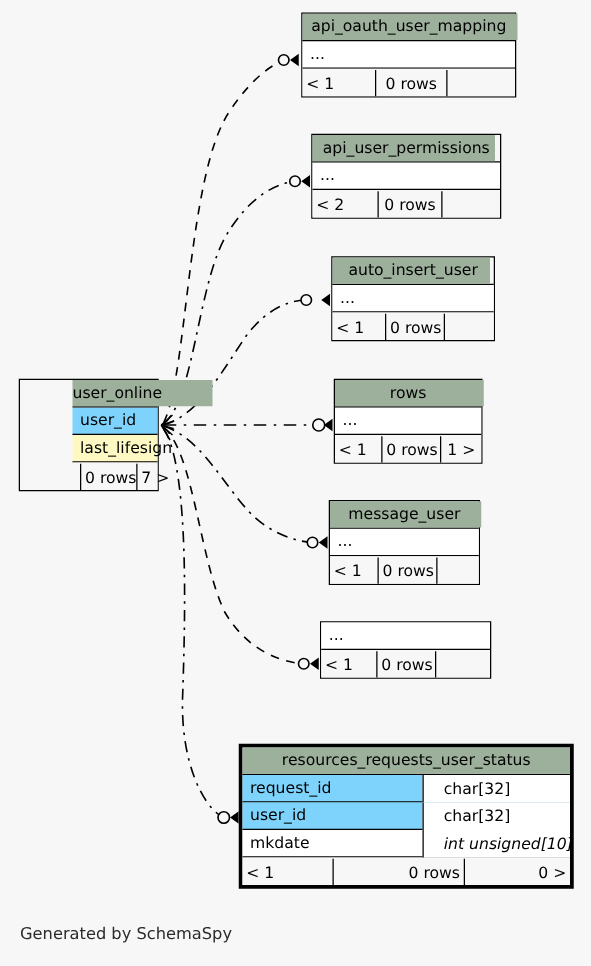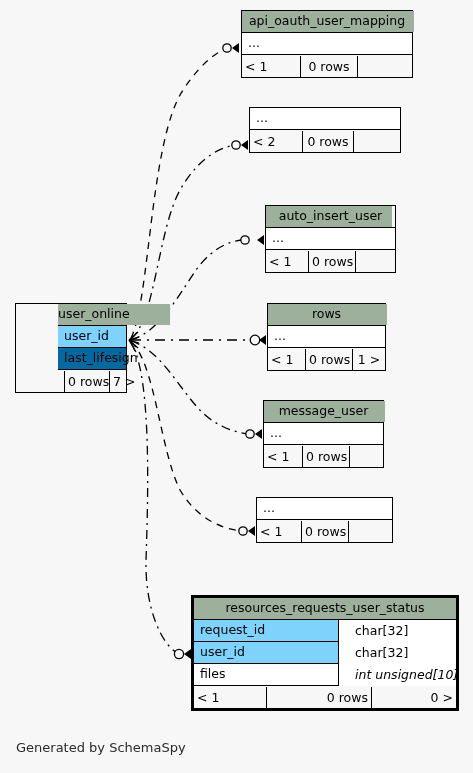--- a/index.html
+++ b/index.html
@@ -64,21 +64,21 @@
     width: 100%;
     text-align: center;
     overflow: visible;
   }
   .hdr.of { background: transparent; }
   .col {
     background: #ffffff;
     padding-left: 3px;
   }
   .col.pk { background: #7dd3fc; }
-  .col.idx { background: #0369a1; }
+  .col.idx { background: #fef9c3; }
   .col.plain { background: #ffffff; }
   .cellname {
     flex: 1 1 auto;
     padding-left: 3px;
     overflow: visible;
     white-space: nowrap;
   }
   .celltype {
     flex: 0 0 auto;
     box-sizing: border-box;
@@ -180,20 +180,24 @@
         <div class="row col plain">
           <span class="cellname">...</span>
         </div>
         <div class="row ftr last">
           <span class="fc l" style="width: 58px;">&lt; 1</span>
           <span class="fc c" style="width: 57px;">0 rows</span>
           <span class="fc c" style="width: 55px;"></span>
         </div>
       </div>
       <div class="tbl" style="left: 249px; top: 107px; width: 152px;">
+        <div class="row hdr of">
+          <span class="hdrfill" style="width: 146px;"></span>
+          <span class="hdrtext">api_user_permissions</span>
+        </div>
         <div class="row col plain">
           <span class="cellname">...</span>
         </div>
         <div class="row ftr last">
           <span class="fc l" style="width: 52px;">&lt; 2</span>
           <span class="fc c" style="width: 51px;">0 rows</span>
           <span class="fc c" style="width: 47px;"></span>
         </div>
       </div>
       <div class="tbl" style="left: 265px; top: 205px; width: 131px;">
@@ -272,21 +276,21 @@
         </div>
         <div class="row col pk">
           <span class="cellname">request_id</span>
           <span class="celltype" style="width: 118px;">char[32]</span>
         </div>
         <div class="row col pk">
           <span class="cellname">user_id</span>
           <span class="celltype" style="width: 118px;">char[32]</span>
         </div>
         <div class="row col plain">
-          <span class="cellname">files</span>
+          <span class="cellname">mkdate</span>
           <span class="celltype" style="width: 118px; font-style: italic;">int unsigned[10]</span>
         </div>
         <div class="row ftr last">
           <span class="fc l" style="width: 72px;">&lt; 1</span>
           <span class="fc r" style="width: 105px;">0 rows</span>
           <span class="fc r" style="width: 85px;">0 &gt;</span>
         </div>
       </div>
     </div>
 </div>

